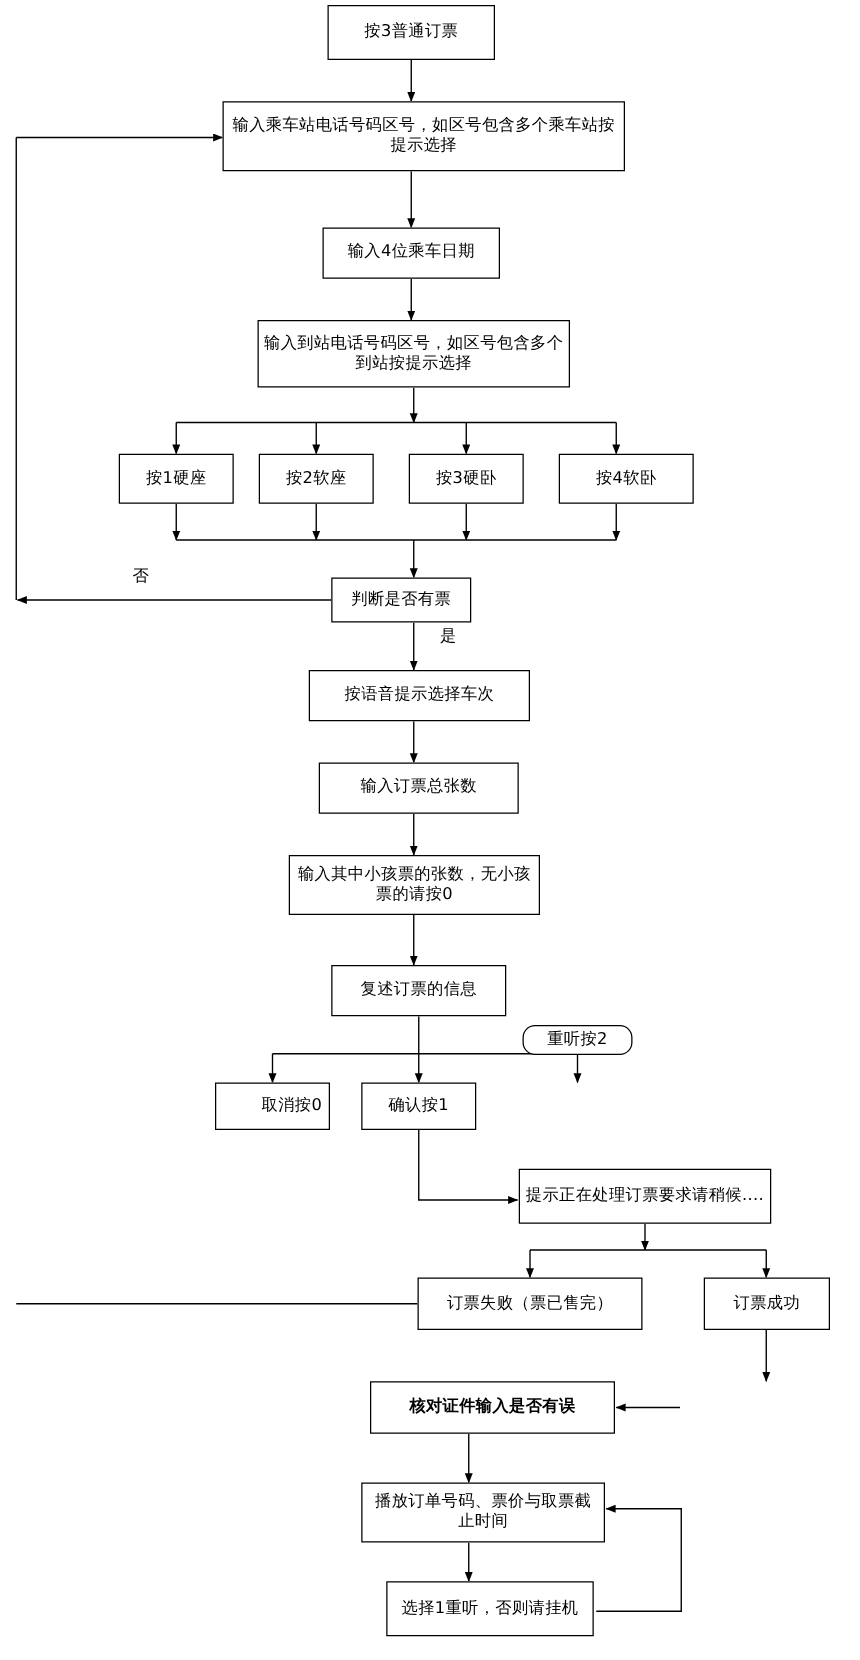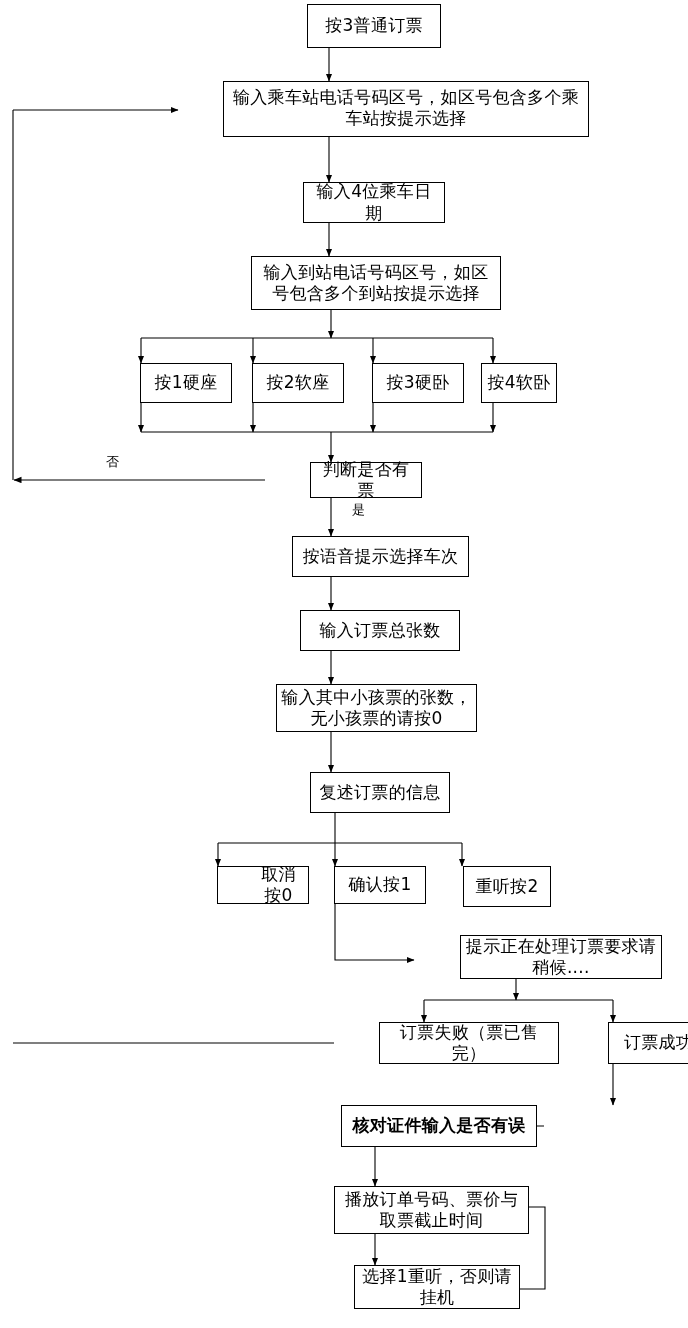--- a/index.html
+++ b/index.html
@@ -1,21 +1,21 @@
 <!DOCTYPE html>
 <html><head>
 <meta charset="utf-8">
 <style>
   html,body{margin:0;padding:0;background:#ffffff;}
   body{font-family:"DejaVu Sans","Liberation Sans",sans-serif;}
   #canvas{position:relative;width:688px;height:1328px;background:#ffffff;overflow:hidden;}
   #wires{position:absolute;left:0;top:0;width:688px;height:1328px;}
   .node{position:absolute;box-sizing:border-box;border:1px solid #000000;background:#ffffff;
         display:flex;align-items:center;justify-content:center;text-align:center;
-        font-size:17px;line-height:1.25;color:#000000;letter-spacing:0.3px;padding:1px 4px;margin-left:45px;}
+        font-size:13px;line-height:1.25;color:#000000;letter-spacing:0.3px;padding:1px 4px;}
   .lbl{position:absolute;font-size:13px;color:#000000;background:#ffffff;padding:0 2px;line-height:1;}
 </style>
 </head>
 <body>
 
 <div id="canvas">
 
   <svg id="wires" viewBox="0 0 688 1328">
     <defs>
       <marker id="ah" markerWidth="9" markerHeight="9" refX="7.5" refY="3.2" orient="auto" markerUnits="userSpaceOnUse">
@@ -75,35 +75,35 @@
 
       <path d="M375,1147 L375,1186" marker-end="url(#ah)"></path>
 
       <path d="M375,1234 L375,1265" marker-end="url(#ah)"></path>
 
       <path d="M477,1289 L545,1289 L545,1207 L485,1207" marker-end="url(#ah)"></path>
     </g>
   </svg>
 
   <div class="node" style="left: 262px; top: 4px; width: 134px; height: 44px;">按3普通订票</div>
-  <div class="node" style="left: 178px; top: 81px; width: 366px; height: 56px; font-family: Liberation Mono, monospace;">输入乘车站电话号码区号，如区号包含多个乘车站按提示选择</div>
+  <div class="node" style="left: 178px; top: 81px; width: 322px; height: 56px;">输入乘车站电话号码区号，如区号包含多个乘车站按提示选择</div>
   <div class="node" style="left: 258px; top: 182px; width: 142px; height: 41px;">输入4位乘车日期</div>
   <div class="node" style="left: 206px; top: 256px; width: 250px; height: 54px;">输入到站电话号码区号，如区号包含多个到站按提示选择</div>
   <div class="node" style="left: 95px; top: 363px; width: 92px; height: 40px;">按1硬座</div>
   <div class="node" style="left: 207px; top: 363px; width: 92px; height: 40px;">按2软座</div>
   <div class="node" style="left: 327px; top: 363px; width: 92px; height: 40px;">按3硬卧</div>
-  <div class="node" style="left: 436px; top: 363px; width: 76px; height: 40px;">按4软卧</div>
+  <div class="node" style="left: 447px; top: 363px; width: 108px; height: 40px;">按4软卧</div>
   <div class="node" style="left: 265px; top: 462px; width: 112px; height: 36px;">判断是否有票</div>
   <div class="node" style="left: 247px; top: 536px; width: 177px; height: 41px;">按语音提示选择车次</div>
   <div class="node" style="left: 255px; top: 610px; width: 160px; height: 41px;">输入订票总张数</div>
   <div class="node" style="left: 231px; top: 684px; width: 201px; height: 48px;">输入其中小孩票的张数，无小孩票的请按0</div>
   <div class="node" style="left: 265px; top: 772px; width: 140px; height: 41px;">复述订票的信息</div>
   <div class="node" style="left: 172px; top: 866px; width: 92px; height: 38px; padding-left: 35px;">取消按0</div>
   <div class="node" style="left: 289px; top: 866px; width: 92px; height: 38px;">确认按1</div>
-  <div class="node" style="left: 418px; top: 866px; width: 88px; height: 41px;">重听按2</div>
+  <div class="node" style="left: 418px; top: 820px; width: 88px; height: 24px; border-radius: 10px;">重听按2</div>
   <div class="node" style="left: 415px; top: 935px; width: 202px; height: 44px;">提示正在处理订票要求请稍候....</div>
   <div class="node" style="left: 334px; top: 1022px; width: 180px; height: 42px;">订票失败（票已售完）</div>
   <div class="node" style="left: 563px; top: 1022px; width: 101px; height: 42px;">订票成功</div>
   <div class="node" style="left: 296px; top: 1105px; width: 196px; height: 42px; font-weight: bold;">核对证件输入是否有误</div>
   <div class="node" style="left: 289px; top: 1186px; width: 195px; height: 48px;">播放订单号码、票价与取票截止时间</div>
   <div class="node" style="left: 309px; top: 1265px; width: 166px; height: 44px;">选择1重听，否则请挂机</div>
 
   <div class="lbl" style="left: 104px; top: 455px;">否</div>
   <div class="lbl" style="left: 350px; top: 503px;">是</div>
 

